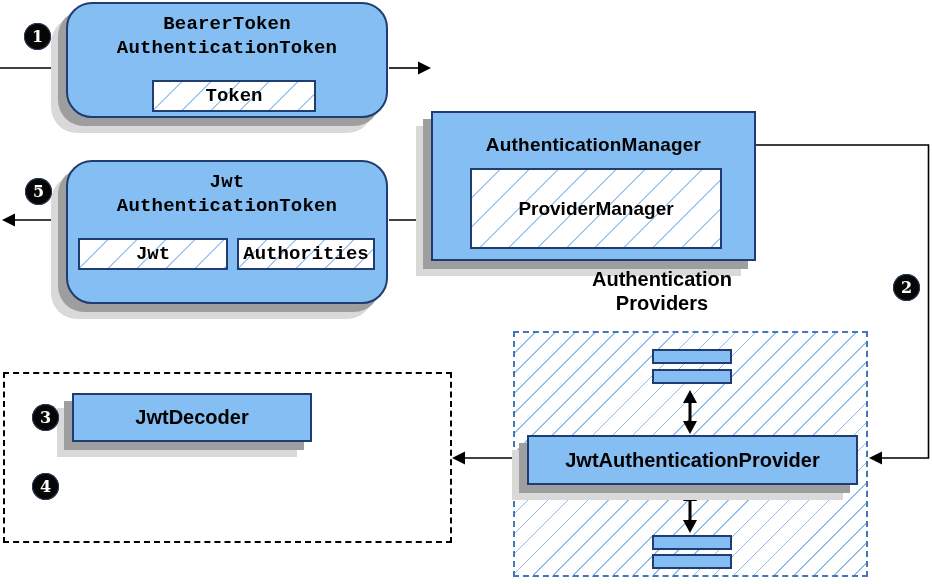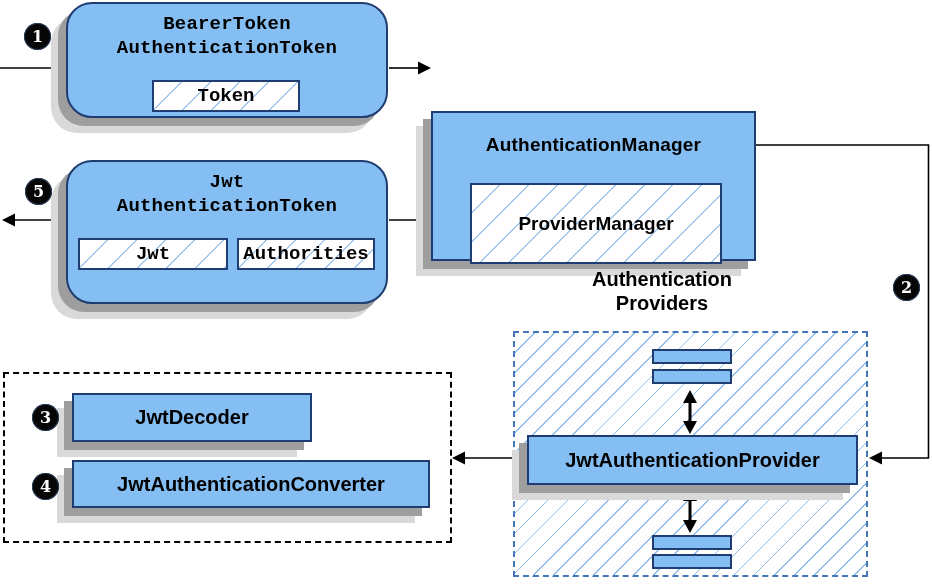--- a/index.html
+++ b/index.html
@@ -95,52 +95,51 @@
       <polygon points="690,488 683,501 697,501" fill="#000"></polygon>
       <polygon points="690,533 683,520 697,520" fill="#000"></polygon>
     </g>
   </svg>
 
   <div class="abs node rounded" style="left:66px;top:2px;width:322px;height:116px;padding-top:8px;">
     <div class="title">
       <div>BearerToken</div>
       <div>AuthenticationToken</div>
     </div>
-    <div class="abs hatch-inner" style="left:84px;top:76px;width:148px;height:32px;">Token</div>
+    <div class="abs hatch-inner" style="left:84px;top:76px;width:164px;height:32px;">Token</div>
   </div>
 
   <div class="abs node rounded" style="left:66px;top:160px;width:322px;height:144px;padding-top:8px;">
     <div class="title">
       <div>Jwt</div>
       <div>AuthenticationToken</div>
     </div>
     <div class="abs hatch-inner" style="left:10px;top:76px;width:150px;height:32px;">Jwt</div>
     <div class="abs hatch-inner" style="left:169px;top:76px;width:138px;height:32px;">Authorities</div>
   </div>
 
   <div class="abs node" style="left:431px;top:68px;width:325px;height:150px;padding-top:20px;margin-top:43px;">
     <div class="title">AuthenticationManager</div>
-    <div class="abs hatch-inner" style="left:37px;top:70px;width:252px;height:81px;text-align:right;">ProviderManager</div>
+    <div class="abs hatch-inner" style="left:37px;top:55px;width:252px;height:81px;text-align:right;">ProviderManager</div>
   </div>
 
   <div class="abs center-label" style="left:527px;top:267px;width:270px;">
     <div>Authentication</div>
     <div>Providers</div>
   </div>
 
   <div class="abs bar" style="left:652px;top:349px;width:80px;height:15px;"></div>
   <div class="abs bar" style="left:652px;top:369px;width:80px;height:15px;"></div>
   <div class="abs bar" style="left:652px;top:535px;width:80px;height:15px;"></div>
   <div class="abs bar" style="left:652px;top:554px;width:80px;height:15px;"></div>
 
   <div class="abs node flat-node" style="left:527px;top:435px;width:331px;height:50px;font-size:20px;">JwtAuthenticationProvider</div>
 
   <div class="abs node flat-node" style="left:72px;top:393px;width:240px;height:49px;font-size:20px;text-align:right;">JwtDecoder</div>
 
-  <div class="abs node flat-node" style="left:72px;top:460px;width:358px;height:48px;font-size:20px;">JwtAuthenticationConverter</div>
 
   <div class="abs badge" style="left:24px;top:23px;">1</div>
   <div class="abs badge" style="left:893px;top:274px;">2</div>
   <div class="abs badge" style="left:32px;top:404px;">3</div>
   <div class="abs badge" style="left:32px;top:473px;">4</div>
   <div class="abs badge" style="left:25px;top:178px;">5</div>
 
 </div>
 
 </body></html>

